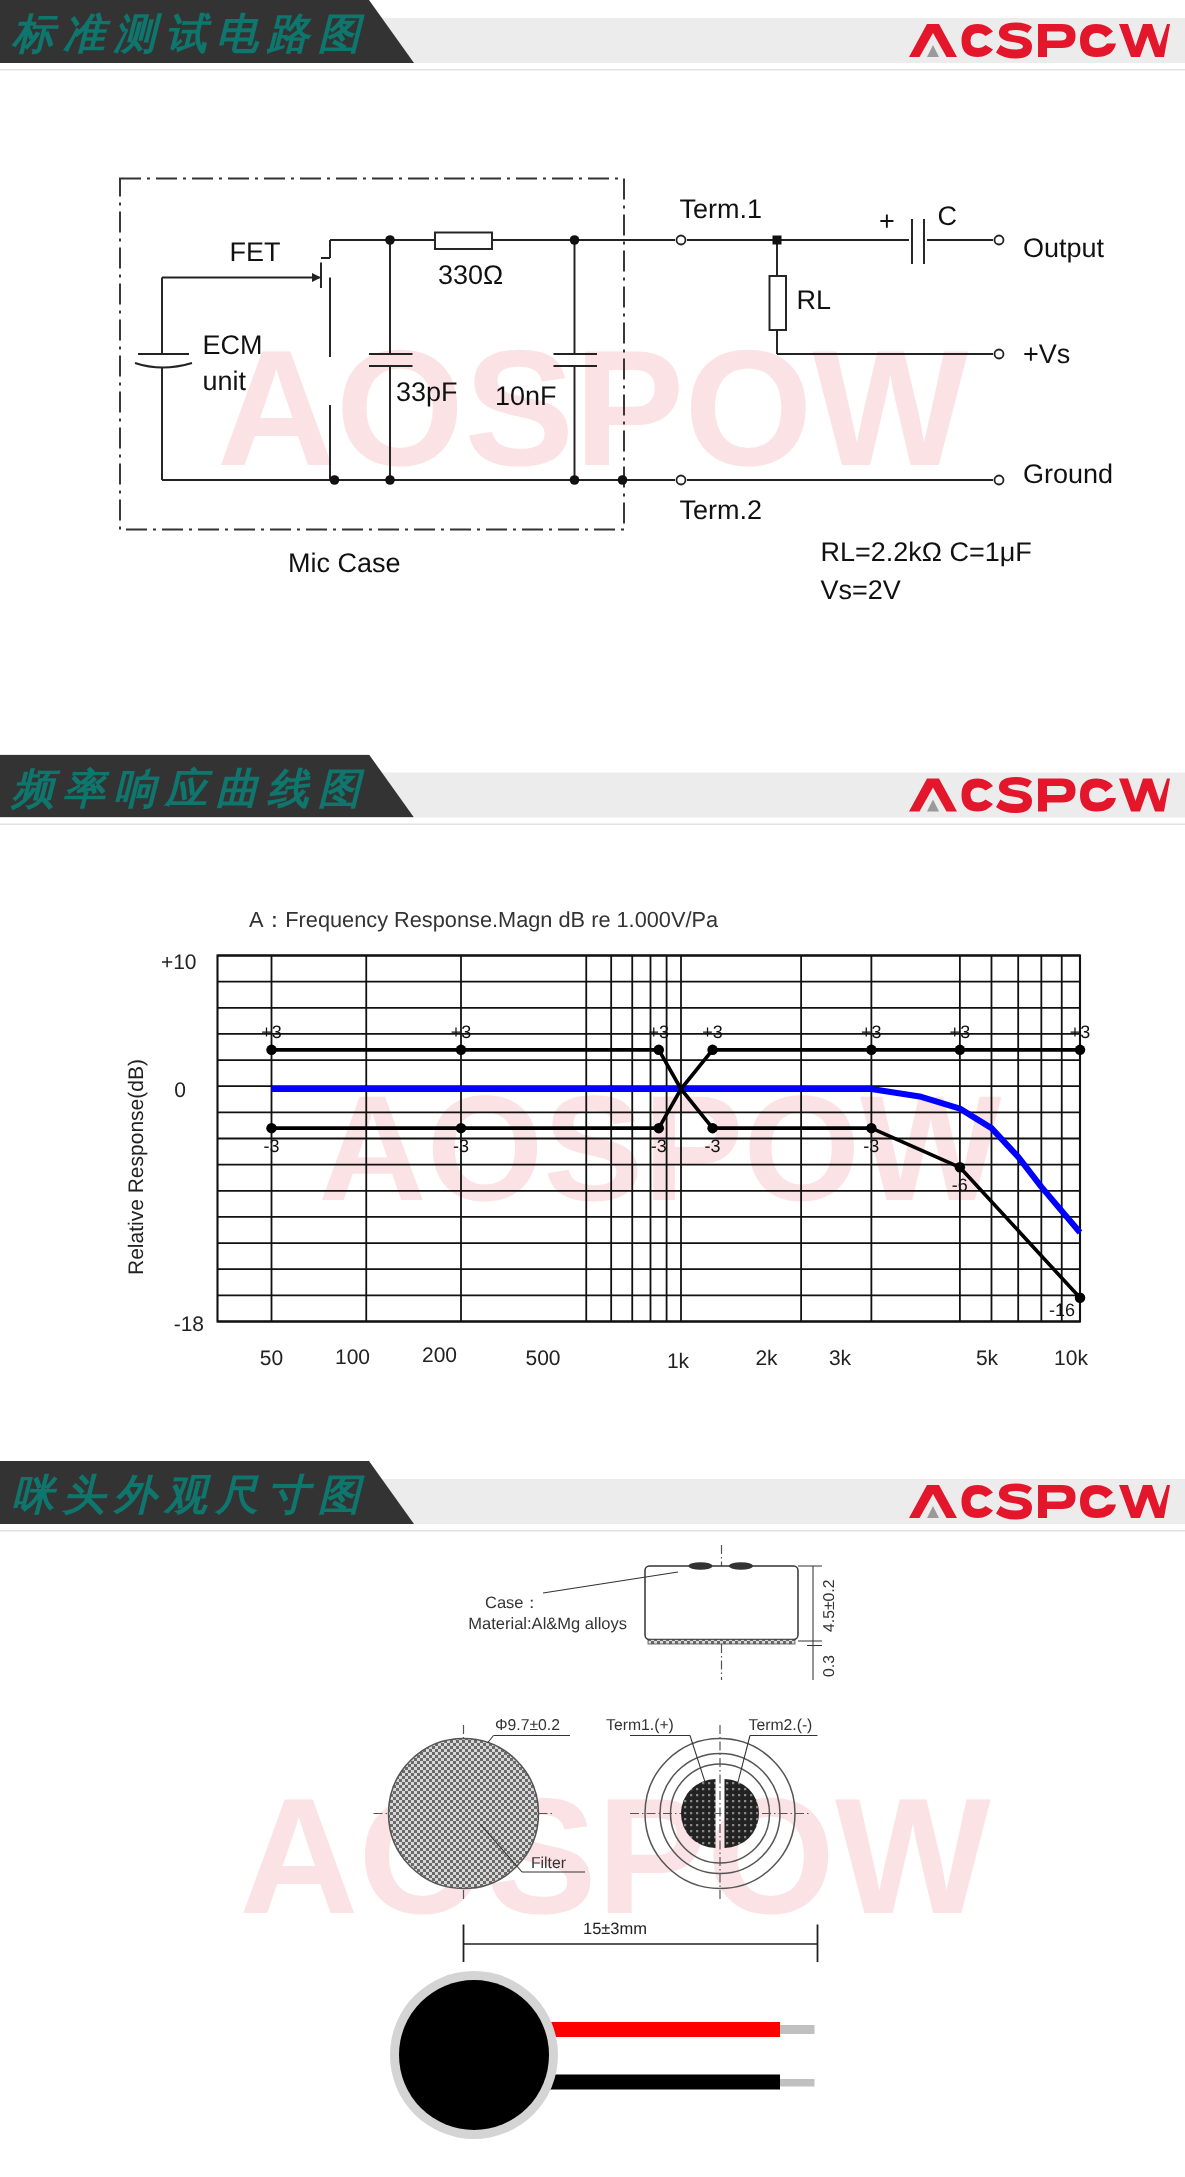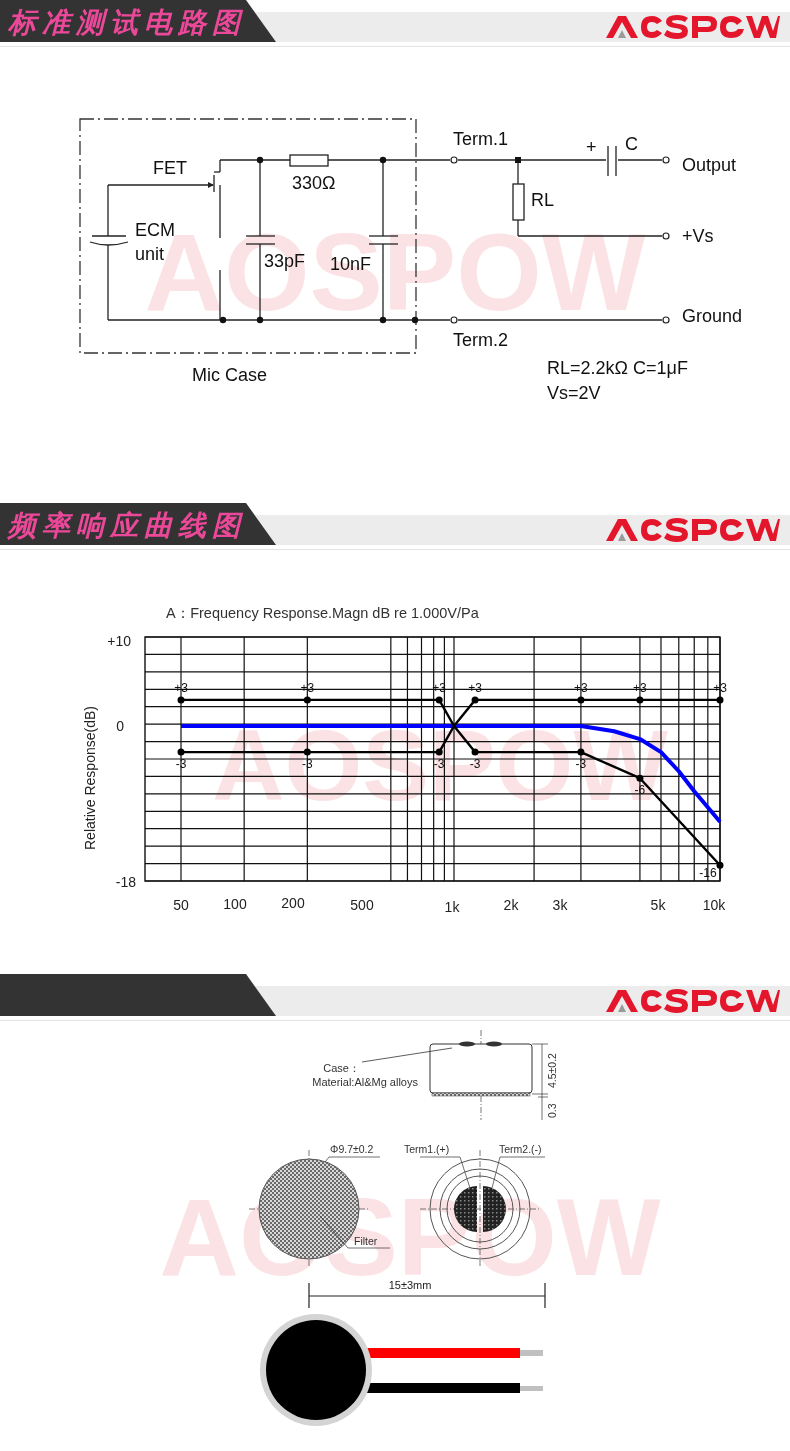--- a/index.html
+++ b/index.html
@@ -1,21 +1,21 @@
 <!DOCTYPE html>
 <html><head>
 <meta charset="utf-8">
 <style>
   * { box-sizing: border-box; margin: 0; padding: 0; }
   body { width: 790px; height: 1451px; background: #ffffff; font-family: "Liberation Sans", sans-serif; position: relative; overflow: hidden; }
   .section-header { position: absolute; left: 0; width: 790px; height: 44px; }
   .section-header .band { position: absolute; left: 0; top: 12px; width: 790px; height: 30px; background: #ececec; }
   .section-header .tab { position: absolute; left: 0; top: 0; width: 276px; height: 42px; background: #333333;
     clip-path: polygon(0 0, 246px 0, 276px 42px, 0 42px); }
-  .section-header .tab-title { position: absolute; left: 8px; top: 4px; color: #ec4899; font-family: "DejaVu Serif", serif;
+  .section-header .tab-title { position: absolute; left: 8px; top: 4px; color: #0f766e; font-family: "DejaVu Serif", serif;
     font-size: 28px; font-weight: bold; letter-spacing: 6px; font-style: italic; white-space: nowrap; }
   .section-header .rule { position: absolute; left: 0; top: 46px; width: 790px; height: 1px; background: #e2e2e2; }
   .brand-logo { position: absolute; right: 10px; top: 12px; height: 30px; }
   .figure { position: absolute; left: 0; width: 790px; }
   svg text { font-family: "Liberation Sans", sans-serif; }
 </style>
 </head>
 <body>
 
 <div class="section-header" style="top:0;">
@@ -226,20 +226,21 @@
       <circle cx="639.926021153381" cy="778.2" r="3.5" fill="#000"></circle>
       <text x="639.926021153381" y="794.2" text-anchor="middle" font-size="12" fill="#111">-6</text>
       <circle cx="720" cy="865.2" r="3.5" fill="#000"></circle>
       <text x="708" y="877.2" text-anchor="middle" font-size="12" fill="#111">-16</text>
     </g>
 </svg>
 
 <div class="section-header" style="top:974px;">
   <div class="band"></div>
   <div class="tab"></div>
+  <div class="tab-title">咪头外观尺寸图</div>
   <svg class="brand-logo" width="176" height="30" viewBox="0 0 176 30">
     <path d="M2 26 L14 4 L22 4 L34 26 L27 26 L18 10 L9 26 Z" fill="#e3162b"></path>
     <path d="M14 26 L18 18 L22 26 Z" fill="#9a9a9a"></path>
     <path d="M58 9 Q54 4 48 4 Q37 4 37 15 Q37 26 48 26 Q54 26 58 21 L53 18 Q51 20 48 20 Q43 20 43 15 Q43 10 48 10 Q51 10 53 12 Z" fill="#e3162b"></path>
     <path d="M84 6 Q80 3 73 3 Q62 3 62 10 Q62 15 71 16 Q78 17 78 19 Q78 21 73 21 Q67 21 63 18 L60 23 Q65 27 73 27 Q84 27 84 19 Q84 13 75 12 Q68 11 68 9.5 Q68 8 73 8 Q78 8 81 10 Z" fill="#e3162b"></path>
     <path d="M88 4 L104 4 Q113 4 113 12 Q113 20 104 20 L94 20 L94 26 L88 26 Z M94 9 L94 15 L103 15 Q107 15 107 12 Q107 9 103 9 Z" fill="#e3162b"></path>
     <path d="M138 9 Q134 4 127 4 Q116 4 116 15 Q116 26 127 26 Q138 26 140 17 L134 17 Q132 20 127 20 Q122 20 122 15 Q122 10 127 10 Q131 10 133 13 Z" fill="#e3162b"></path>
     <path d="M142 4 L148 4 L153 19 L158 4 L164 4 L169 19 L174 4 L176 4 L172 26 L166 26 L161 12 L156 26 L150 26 Z" fill="#e3162b"></path>
   </svg>
   <div class="rule"></div>

